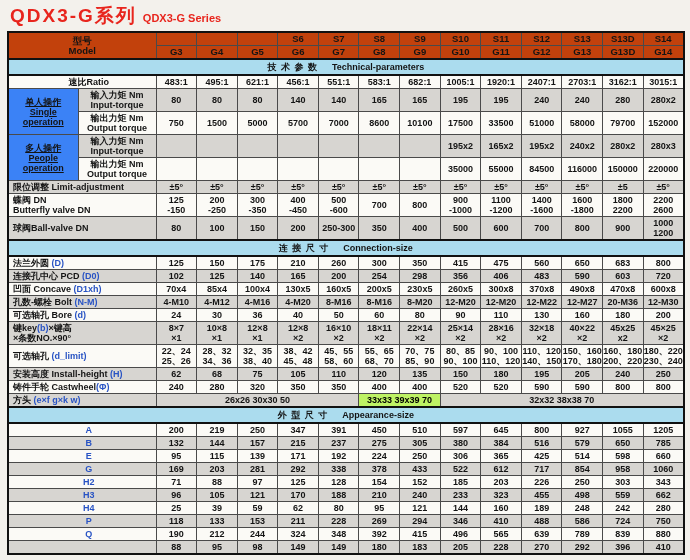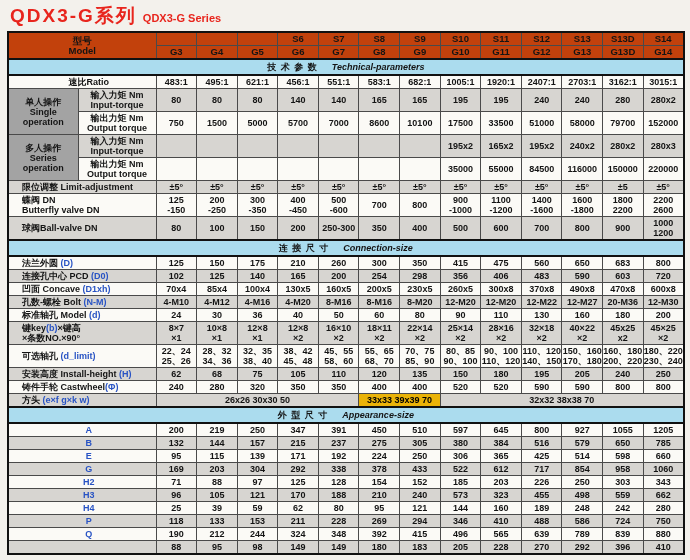--- a/index.html
+++ b/index.html
@@ -10,28 +10,28 @@
   .t3{font-size:14px;font-weight:bold;margin-left:28px;letter-spacing:2px;}
   .t4{font-size:11px;font-weight:bold;margin-left:10px;}
   table{border-collapse:collapse;table-layout:fixed;width:676px;margin:0 7px;border:2px solid #111;}
   td,th{border:1px solid #4a4a4a;font-size:9px;font-weight:bold;text-align:center;
     vertical-align:middle;padding:1px 0;line-height:10px;white-space:pre-line;color:#141414;
     overflow:hidden;}
   th{background:#c2410c;font-size:9.5px;}
   thead tr:last-child th{border-bottom:2px solid #111;}
   .white{background:#fbfaf6;}
   .shade{background:#d7d5d1;}
-  .lbl{text-align:left;padding-left:13px;}
+  .lbl{text-align:left;padding-left:4px;}
   .c{text-align:center;padding-left:13px;}
   .blue{color:#2853c4;}
-  .glabel{background:#a3a3a3;}
+  .glabel{background:#3b82f6;text-decoration:underline;}
   tr.section td{background:#abdcee;border-top:2px solid #111;border-bottom:2px solid #111;
     height:12px;letter-spacing:1px;}
-  .secen{margin-left:14px;letter-spacing:0;font-style:italic;}
-  .sqbold{background:#eab308;color:#000;}
+  .secen{margin-left:14px;letter-spacing:0;}
+  .sqbold{background:#bef264;color:#000;}
 </style>
 </head>
 <body>
 
 <div class="titlebar">
   <div><span class="t1">QDX3-G系列</span><span class="t2">QDX3-G Series</span></div>
 </div>
 
 <table>
   <colgroup id="cols">
@@ -137,21 +137,21 @@
         <td class="white">10100</td>
         <td class="white">17500</td>
         <td class="white">33500</td>
         <td class="white">51000</td>
         <td class="white">58000</td>
         <td class="white">79700</td>
         <td class="white">152000</td>
       </tr>
       <tr>
         <td class="glabel" rowspan="2">多人操作
-Series
+People
 operation</td>
         <td class="shade">输入力矩 Nm
 Input-torque</td>
         <td class="shade"></td>
         <td class="shade"></td>
         <td class="shade"></td>
         <td class="shade"></td>
         <td class="shade"></td>
         <td class="shade"></td>
         <td class="shade"></td>
@@ -301,21 +301,21 @@
         <td class="shade">8-M16</td>
         <td class="shade">8-M20</td>
         <td class="shade">12-M20</td>
         <td class="shade">12-M20</td>
         <td class="shade">12-M22</td>
         <td class="shade">12-M27</td>
         <td class="shade">20-M36</td>
         <td class="shade">12-M30</td>
       </tr>
       <tr>
-        <td class="lbl white" colspan="2"><span>标准轴孔 Model </span><span class="blue">(d)</span></td>
+        <td class="lbl white" colspan="2"><span>可选轴孔 Bore </span><span class="blue">(d)</span></td>
         <td class="white">24</td>
         <td class="white">30</td>
         <td class="white">36</td>
         <td class="white">40</td>
         <td class="white">50</td>
         <td class="white">60</td>
         <td class="white">80</td>
         <td class="white">90</td>
         <td class="white">110</td>
         <td class="white">130</td>
@@ -468,21 +468,21 @@
         <td class="white">365</td>
         <td class="white">425</td>
         <td class="white">514</td>
         <td class="white">598</td>
         <td class="white">660</td>
       </tr>
       <tr>
         <td class="lbl shade c" colspan="2"><span class="blue">G</span></td>
         <td class="shade">169</td>
         <td class="shade">203</td>
-        <td class="shade">304</td>
+        <td class="shade">281</td>
         <td class="shade">292</td>
         <td class="shade">338</td>
         <td class="shade">378</td>
         <td class="shade">433</td>
         <td class="shade">522</td>
         <td class="shade">612</td>
         <td class="shade">717</td>
         <td class="shade">854</td>
         <td class="shade">958</td>
         <td class="shade">1060</td>
@@ -505,21 +505,21 @@
       </tr>
       <tr>
         <td class="lbl shade c" colspan="2"><span class="blue">H3</span></td>
         <td class="shade">96</td>
         <td class="shade">105</td>
         <td class="shade">121</td>
         <td class="shade">170</td>
         <td class="shade">188</td>
         <td class="shade">210</td>
         <td class="shade">240</td>
-        <td class="shade">573</td>
+        <td class="shade">233</td>
         <td class="shade">323</td>
         <td class="shade">455</td>
         <td class="shade">498</td>
         <td class="shade">559</td>
         <td class="shade">662</td>
       </tr>
       <tr>
         <td class="lbl white c" colspan="2"><span class="blue">H4</span></td>
         <td class="white">25</td>
         <td class="white">39</td>

